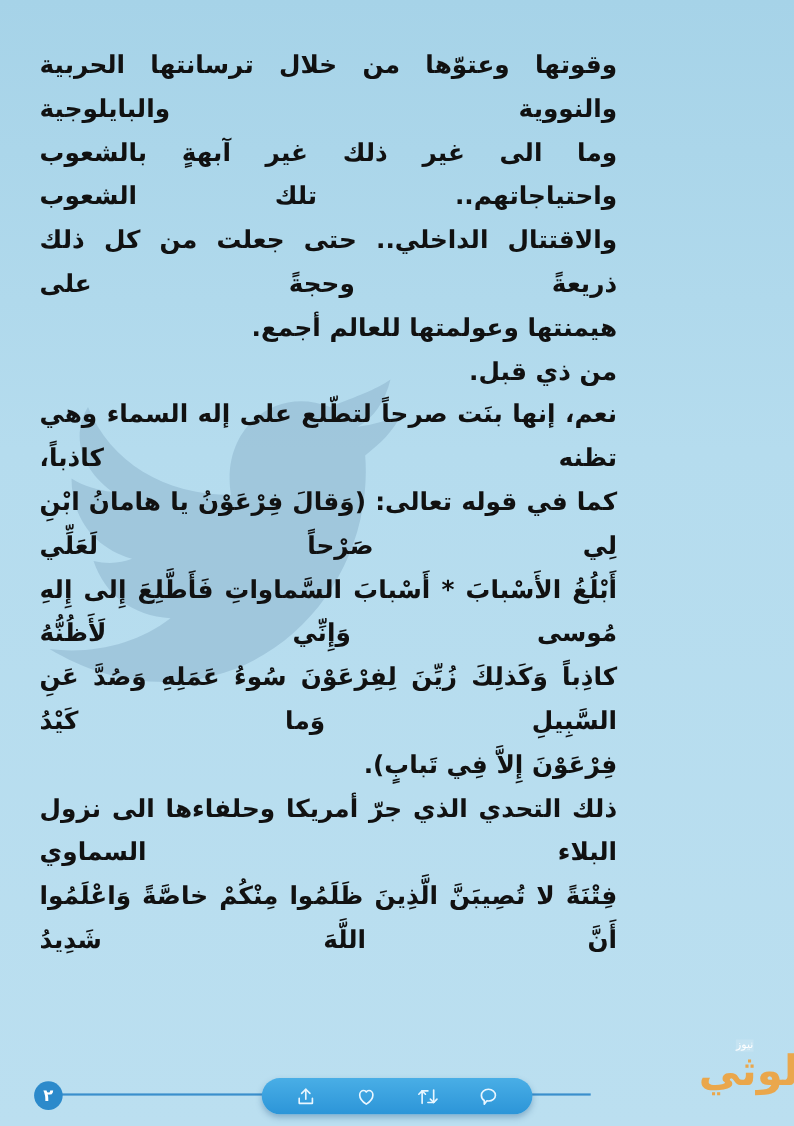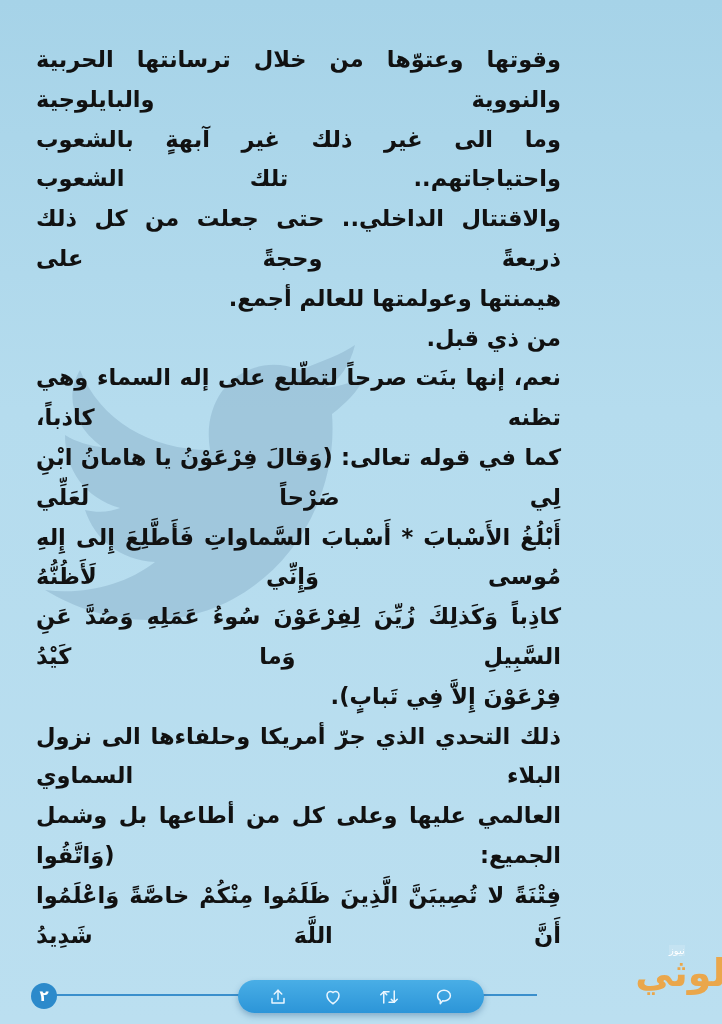--- a/index.html
+++ b/index.html
@@ -70,21 +70,20 @@
     <span class="line j">وما الى غير ذلك غير آبهةٍ بالشعوب واحتياجاتهم.. تلك الشعوب</span>
     <span class="line j">والاقتتال الداخلي.. حتى جعلت من كل ذلك ذريعةً وحجةً على</span>
     <span class="line">هيمنتها وعولمتها للعالم أجمع.</span>
     <span class="line">من ذي قبل.</span>
     <span class="line j">نعم، إنها بنَت صرحاً لتطّلع على إله السماء وهي تظنه كاذباً،</span>
     <span class="line j">كما في قوله تعالى: (وَقالَ فِرْعَوْنُ يا هامانُ ابْنِ لِي صَرْحاً لَعَلِّي</span>
     <span class="line j">أَبْلُغُ الأَسْبابَ * أَسْبابَ السَّماواتِ فَأَطَّلِعَ إِلى إِلهِ مُوسى وَإِنِّي لَأَظُنُّهُ</span>
     <span class="line j">كاذِباً وَكَذلِكَ زُيِّنَ لِفِرْعَوْنَ سُوءُ عَمَلِهِ وَصُدَّ عَنِ السَّبِيلِ وَما كَيْدُ</span>
     <span class="line">فِرْعَوْنَ إِلاَّ فِي تَبابٍ).</span>
     <span class="line j">ذلك التحدي الذي جرّ أمريكا وحلفاءها الى نزول البلاء السماوي</span>
-    <span class="line j">العالمي عليها وعلى كل من أطاعها بل وشمل الجميع: (وَاتَّقُوا</span>
     <span class="line j">فِتْنَةً لا تُصِيبَنَّ الَّذِينَ ظَلَمُوا مِنْكُمْ خاصَّةً وَاعْلَمُوا أَنَّ اللَّهَ شَدِيدُ</span>
 
   </div>
 
   <div class="footer">
     <div class="rule"></div>
     <div class="page-num">٢</div>
 
     <div class="action-bar">
       <div class="btn">

